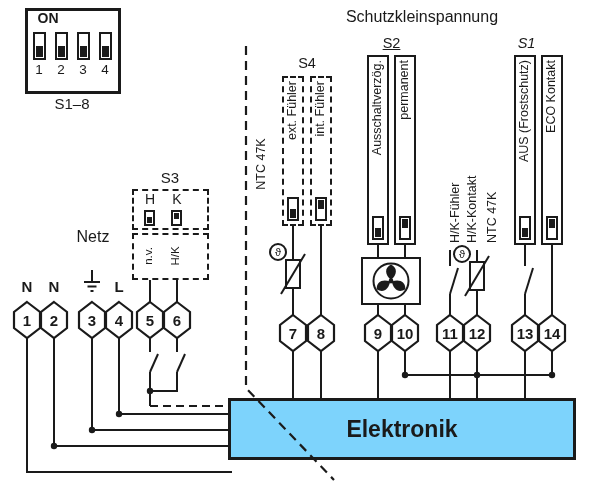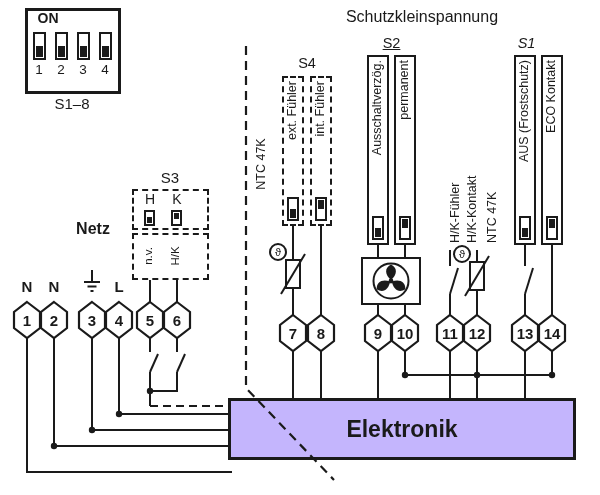--- a/index.html
+++ b/index.html
@@ -26,21 +26,21 @@
        line-height:1;z-index:3;height:14px;}
   .rot.endtop{text-align:right;}
   .rot.startbottom{text-align:left;}
   .rot.mid{text-align:center;}
   .sw{position:absolute;width:12px;height:24px;border:2px solid #1a1a1a;background:#fff;
       box-sizing:border-box;z-index:3;}
   .sw i{position:absolute;left:1px;right:1px;height:9px;background:#1a1a1a;}
   .sw.k-b i{bottom:1px;} .sw.k-t i{top:1px;}
   .sw.big{width:13px;height:28px;} .sw.big i{height:11px;}
   .sw.small{width:11px;height:16px;} .sw.small i{height:6px;}
-  .bigbox{position:absolute;background:#c4b5fd;border:3px solid #1a1a1a;box-sizing:border-box;
+  .bigbox{position:absolute;background:#7dd3fc;border:3px solid #1a1a1a;box-sizing:border-box;
           z-index:2;display:flex;align-items:center;justify-content:center;text-align:center;}
   .bigbox span{font-size:23px;font-weight:700;}
 </style>
 </head>
 <body>
 
 <div class="stage">
 
   <svg id="base" width="600" height="495" viewBox="0 0 600 495">
 
@@ -266,21 +266,21 @@
   <div class="sw small k-b" style="left:144px;top:210px;">
       <i></i>
     </div>
   <div class="sw small k-t" style="left:171px;top:210px;">
       <i></i>
     </div>
   <div class="colbox dashedb" style="left:132px;top:233px;width:77px;height:47px;background:transparent;"></div>
   <div class="rot mid" style="left:130px;top:249px;width:40px;font-size:11.5px;">n.v.</div>
   <div class="rot mid" style="left:157px;top:249px;width:40px;font-size:11.5px;">H/K</div>
 
-  <div class="lbl center" style="left:68px;top:220px;width:50px;font-size:16px;font-weight:bold;">Netz</div>
+  <div class="lbl center" style="left:68px;top:228px;width:50px;font-size:16px;">Netz</div>
 
   <div class="bigbox" style="left:228px;top:398px;width:348px;height:62px;">
     <span>Elektronik</span>
   </div>
 
   <svg id="overlay" width="600" height="495" viewBox="0 0 600 495">
     <path d="M246,46 V388 L334,480"></path>
   </svg>
 
 </div>

